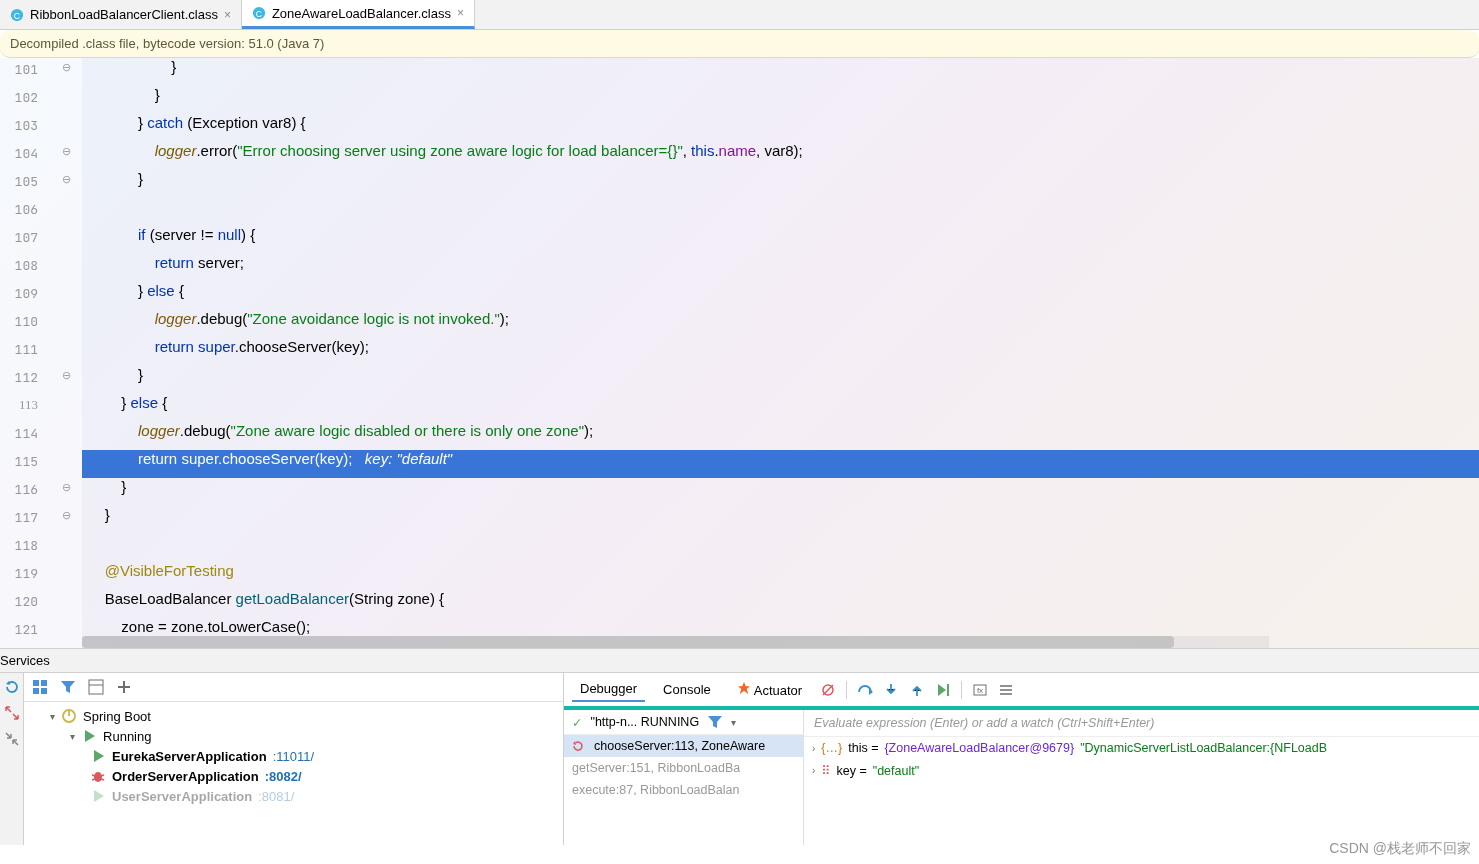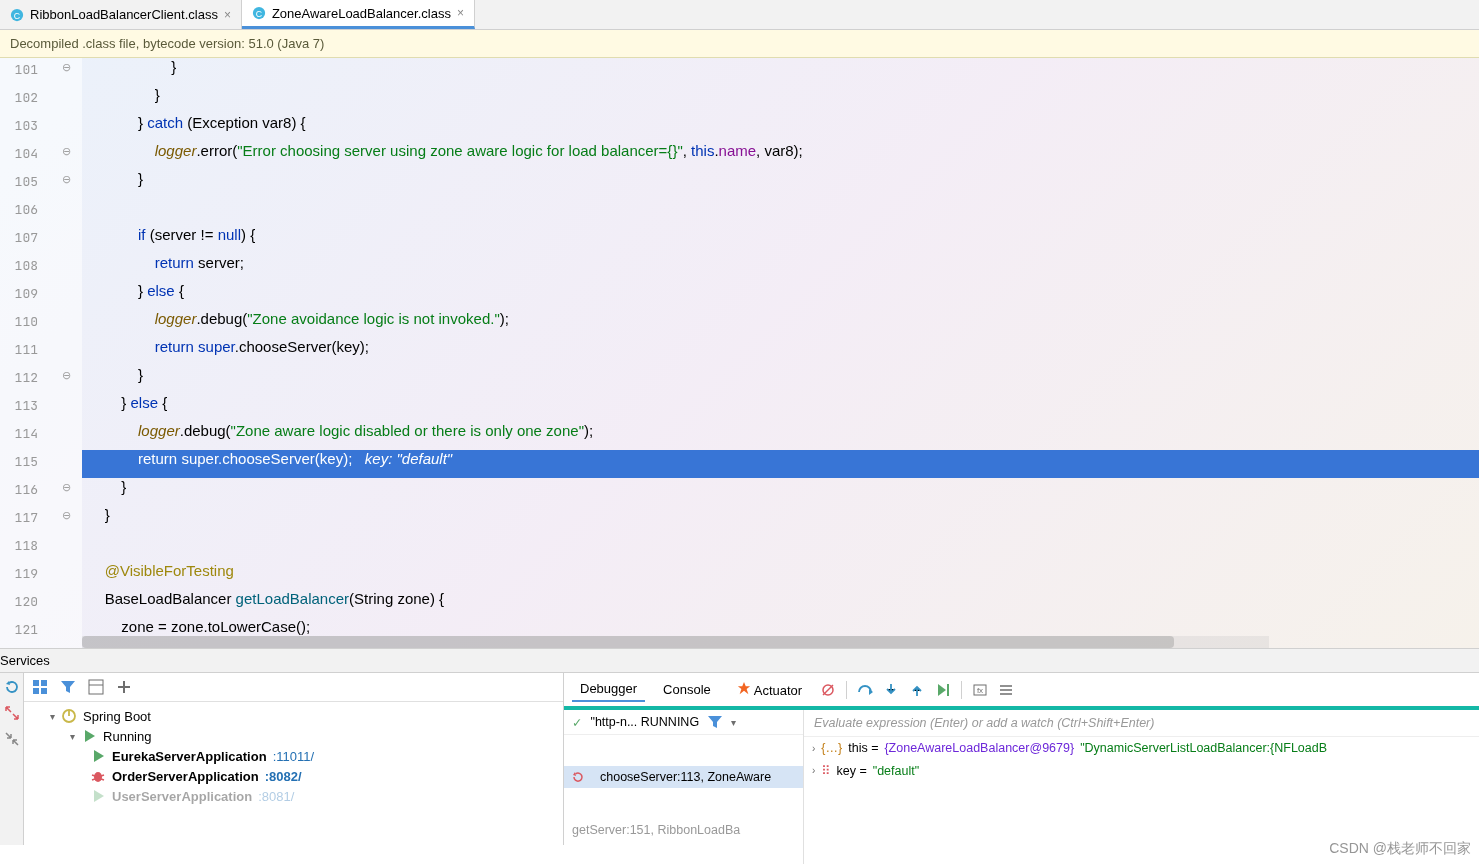--- a/index.html
+++ b/index.html
@@ -4,21 +4,21 @@
 <style>
 * { margin: 0; padding: 0; box-sizing: border-box; font-family: -apple-system, "Segoe UI", sans-serif; }
 body { width: 1479px; height: 864px; overflow: hidden; background: #fff; position: relative; }
 
 .tabs { display: flex; background: #f2f2f2; border-bottom: 1px solid #d0d0d0; height: 30px; }
 .tab { display: flex; align-items: center; padding: 0 10px; gap: 6px; font-size: 13px; border-right: 1px solid #d0d0d0; cursor: pointer; }
 .tab.active { background: #fff; border-bottom: 3px solid #4a90d9; }
 .tab-close { color: #888; font-size: 12px; cursor: pointer; }
 .tab-icon { width: 14px; height: 14px; }
 
-.banner { background: #fffae3; border-bottom: 1px solid #e0dcb0; padding: 6px 10px; font-size: 13px; color: #5a5a3a; }
+.banner { background: #fffae3; border-bottom: 1px solid #e0dcb0; padding: 6px 10px; font-size: 13px; color: #5a5a3a; border-radius: 10px; }
 
 .editor { position: relative; height: 590px; overflow: hidden; background: linear-gradient(135deg, rgba(210,225,245,0.45), rgba(230,215,235,0.45), rgba(235,225,210,0.45)); }
 .gutter { position: absolute; left: 0; top: 0; width: 82px; height: 100%; background: rgba(255,255,255,0.55); }
 .line-num { position: absolute; left: 0; width: 38px; text-align: right; font-size: 13px; color: #999; font-family: "JetBrains Mono", Consolas, monospace; }
 .fold-icon { position: absolute; left: 62px; font-size: 11px; color: #a0a0a0; }
 .code-area { position: absolute; left: 82px; top: 0; right: 0; font-family: "JetBrains Mono", Consolas, monospace; font-size: 15px; }
 .cline { position: absolute; left: 0; right: 0; height: 28px; white-space: pre; padding-left: 6px; }
 .cline.hl { background: #3875d6; color: #fff; }
 .cline.hl .kw, .cline.hl .fn, .cline.hl .cm { color: #fff; }
 .kw { color: #0033b3; }
@@ -47,21 +47,21 @@
 .chev { color: #6e6e6e; font-size: 10px; }
 
 .dbg { flex: 1; display: flex; flex-direction: column; }
 .dbg-tb { display: flex; align-items: center; gap: 10px; padding: 4px 8px; border-bottom: 4px solid #14b8a6; font-size: 13px; }
 .dbg-tab { padding: 4px 8px; cursor: pointer; }
 .dbg-tab.active { border-bottom: 2px solid #4a90d9; }
 .dbg-sep { width: 1px; height: 18px; background: #d0d0d0; }
 .dbg-body { display: flex; flex: 1; }
 .frames { flex: 0 0 240px; border-right: 1px solid #e0e0e0; font-size: 12.5px; }
 .frame-hdr { display: flex; align-items: center; gap: 8px; padding: 4px 8px; border-bottom: 1px solid #eee; }
-.frame-row { padding: 4px 8px; display: flex; align-items: center; gap: 16px; cursor: pointer; margin-top: 31px; }
+.frame-row { padding: 4px 8px; display: flex; align-items: center; gap: 10px; cursor: pointer; }
 .frame-row.sel { background: #d6e4f5; }
 .vars { flex: 1; font-size: 12.5px; }
 .eval { padding: 6px 10px; color: #999; font-style: italic; border-bottom: 1px solid #eee; }
 .var-row { padding: 4px 8px; display: flex; align-items: center; gap: 6px; }
 .var-this { color: #000; } .var-type { color: #6d28d9; } .var-val { color: #067d17; } .var-str { color: #067d17; }
 
 .watermark { position: absolute; right: 8px; bottom: 6px; font-size: 14px; color: rgba(120,120,120,0.78); }
 
 svg.play { fill: #59a869; }
 svg.bug { fill: #db5860; }
@@ -104,21 +104,21 @@
       <div class="line-num" style="top: 115px;">105</div>
       <div class="fold-icon" style="top: 115px;">⊖</div>
       <div class="line-num" style="top: 143px;">106</div>
       <div class="line-num" style="top: 171px;">107</div>
       <div class="line-num" style="top: 199px;">108</div>
       <div class="line-num" style="top: 227px;">109</div>
       <div class="line-num" style="top: 255px;">110</div>
       <div class="line-num" style="top: 283px;">111</div>
       <div class="line-num" style="top: 311px;">112</div>
       <div class="fold-icon" style="top: 311px;">⊖</div>
-      <div class="line-num" style="top: 339px;">113</div>
+      <div class="line-num" style="top: 339px; font-family: Liberation Serif, serif;">113</div>
       <div class="line-num" style="top: 367px;">114</div>
       <div class="line-num" style="top: 395px;">115</div>
       <div class="line-num" style="top: 423px;">116</div>
       <div class="fold-icon" style="top: 423px;">⊖</div>
       <div class="line-num" style="top: 451px;">117</div>
       <div class="fold-icon" style="top: 451px;">⊖</div>
       <div class="line-num" style="top: 479px;">118</div>
       <div class="line-num" style="top: 507px;">119</div>
       <div class="line-num" style="top: 535px;">120</div>
       <div class="line-num" style="top: 563px;">121</div>

